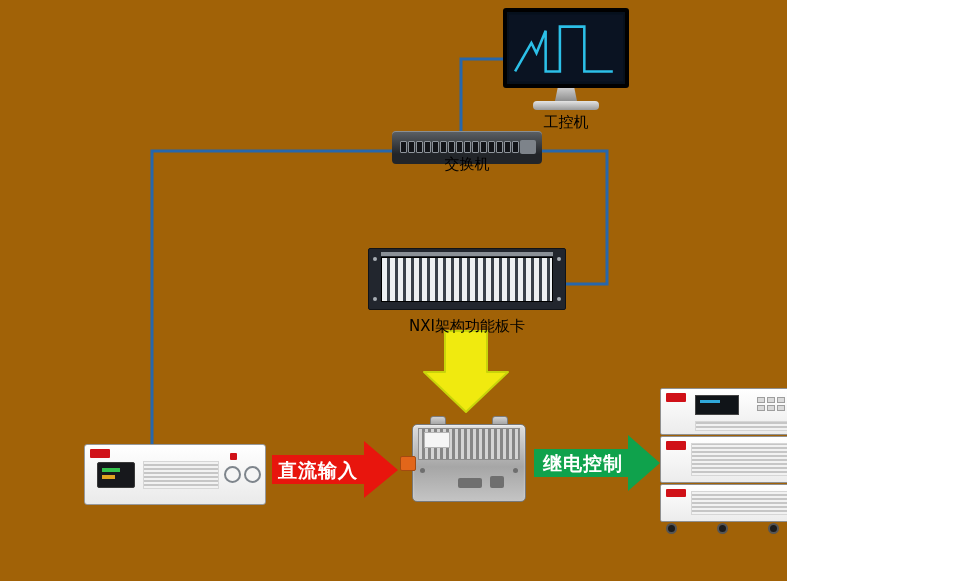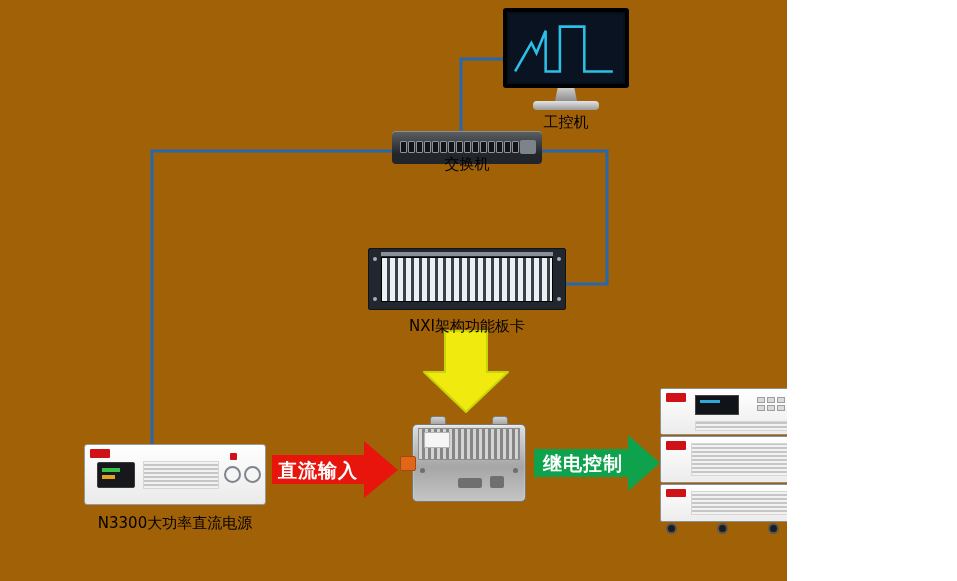--- a/index.html
+++ b/index.html
@@ -156,21 +156,20 @@
     <div class="red-logo"></div>
     <div class="psu-display">
       <span class="px1"></span>
       <span class="px2"></span>
     </div>
     <div class="psu-grille vent"></div>
     <div class="psu-btn"></div>
     <div class="outlet o1"></div>
     <div class="outlet o2"></div>
   </div>
-  <div class="node-label" style="left:80px;top:514px;width:190px">N3300大功率直流电源</div>
 
   <div class="dev load">
     <div class="unit u1">
       <div class="red-logo"></div>
       <div class="u1-disp">
         <span class="u1-px"></span>
       </div>
       <div class="keys">
           <span></span>
           <span></span>

